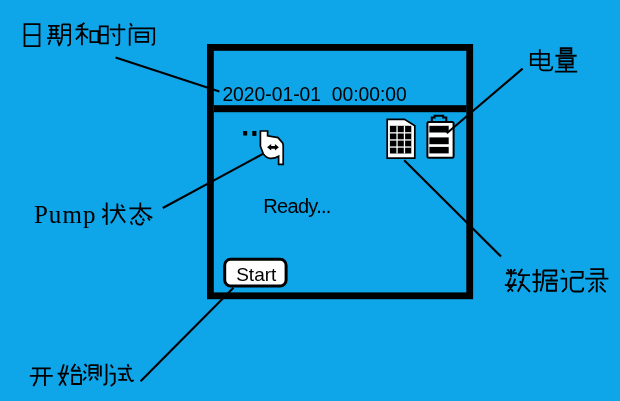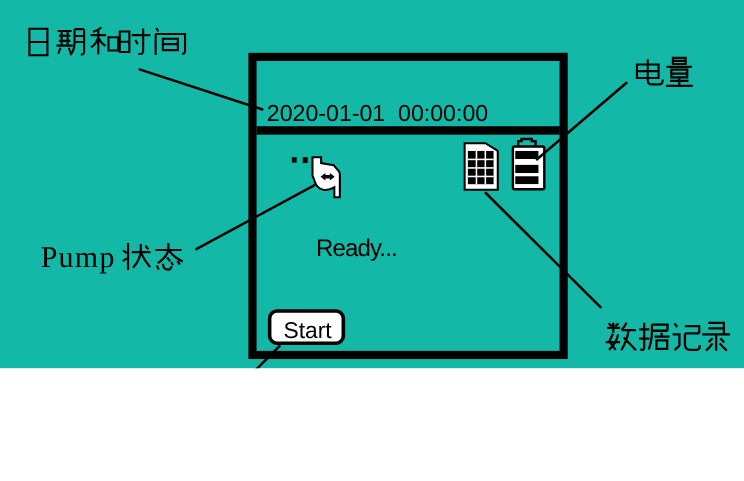--- a/index.html
+++ b/index.html
@@ -1,16 +1,16 @@
 <!DOCTYPE html>
 <html><head>
 <meta charset="utf-8">
 <style>
   html,body{margin:0;padding:0;background:#ffffff;}
-  #canvas{position:relative;width:620px;height:307px;background:#14b8a6;overflow:hidden;}
+  #canvas{position:relative;width:620px;height:401px;background:#0ea5e9;overflow:hidden;}
   svg{position:absolute;left:0;top:0;}
   .cjk path{fill:none;stroke:#000;stroke-width:7;stroke-linecap:butt;stroke-linejoin:miter;}
   text{font-family:"Liberation Sans",sans-serif;fill:#000;}
 </style>
 </head>
 <body>
 <div id="canvas">
 <svg width="620" height="401" viewBox="0 0 620 401">
 
   <rect x="210.4" y="47.4" width="259.3" height="248.4" fill="none" stroke="#000" stroke-width="6.8"></rect>

